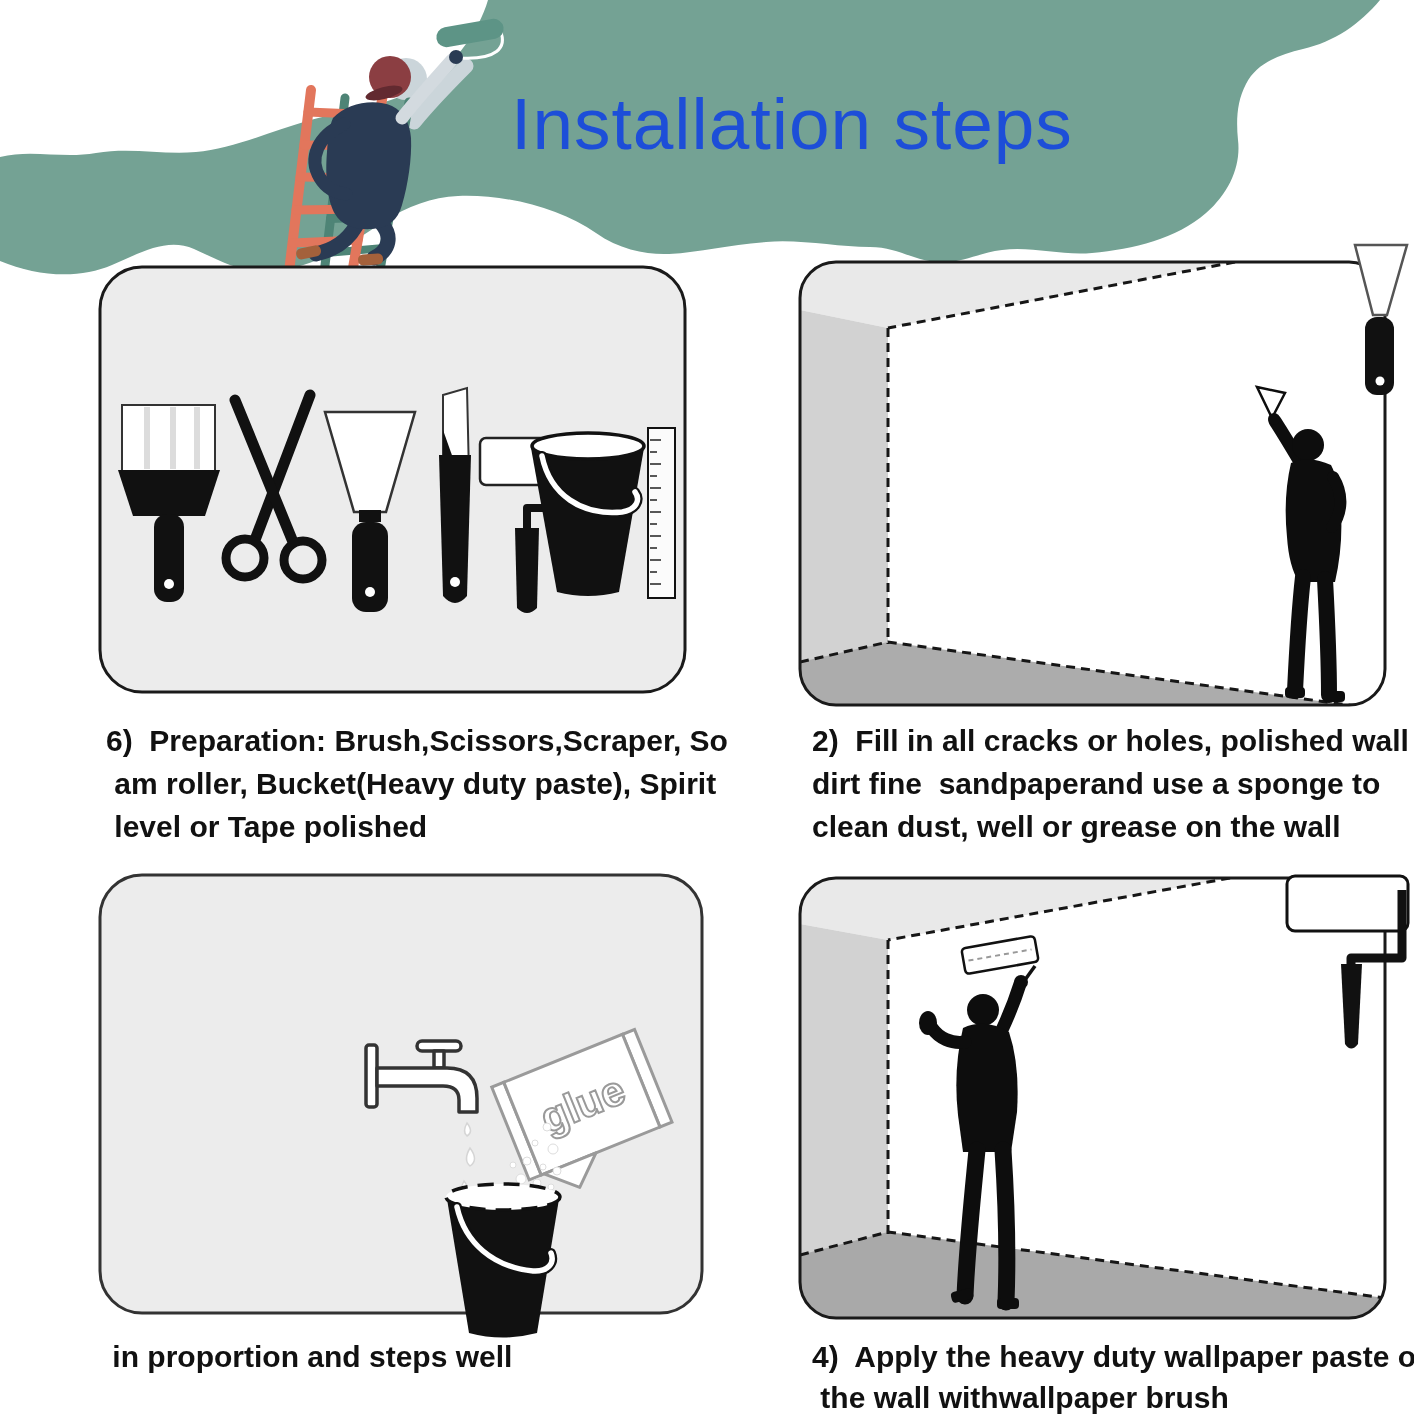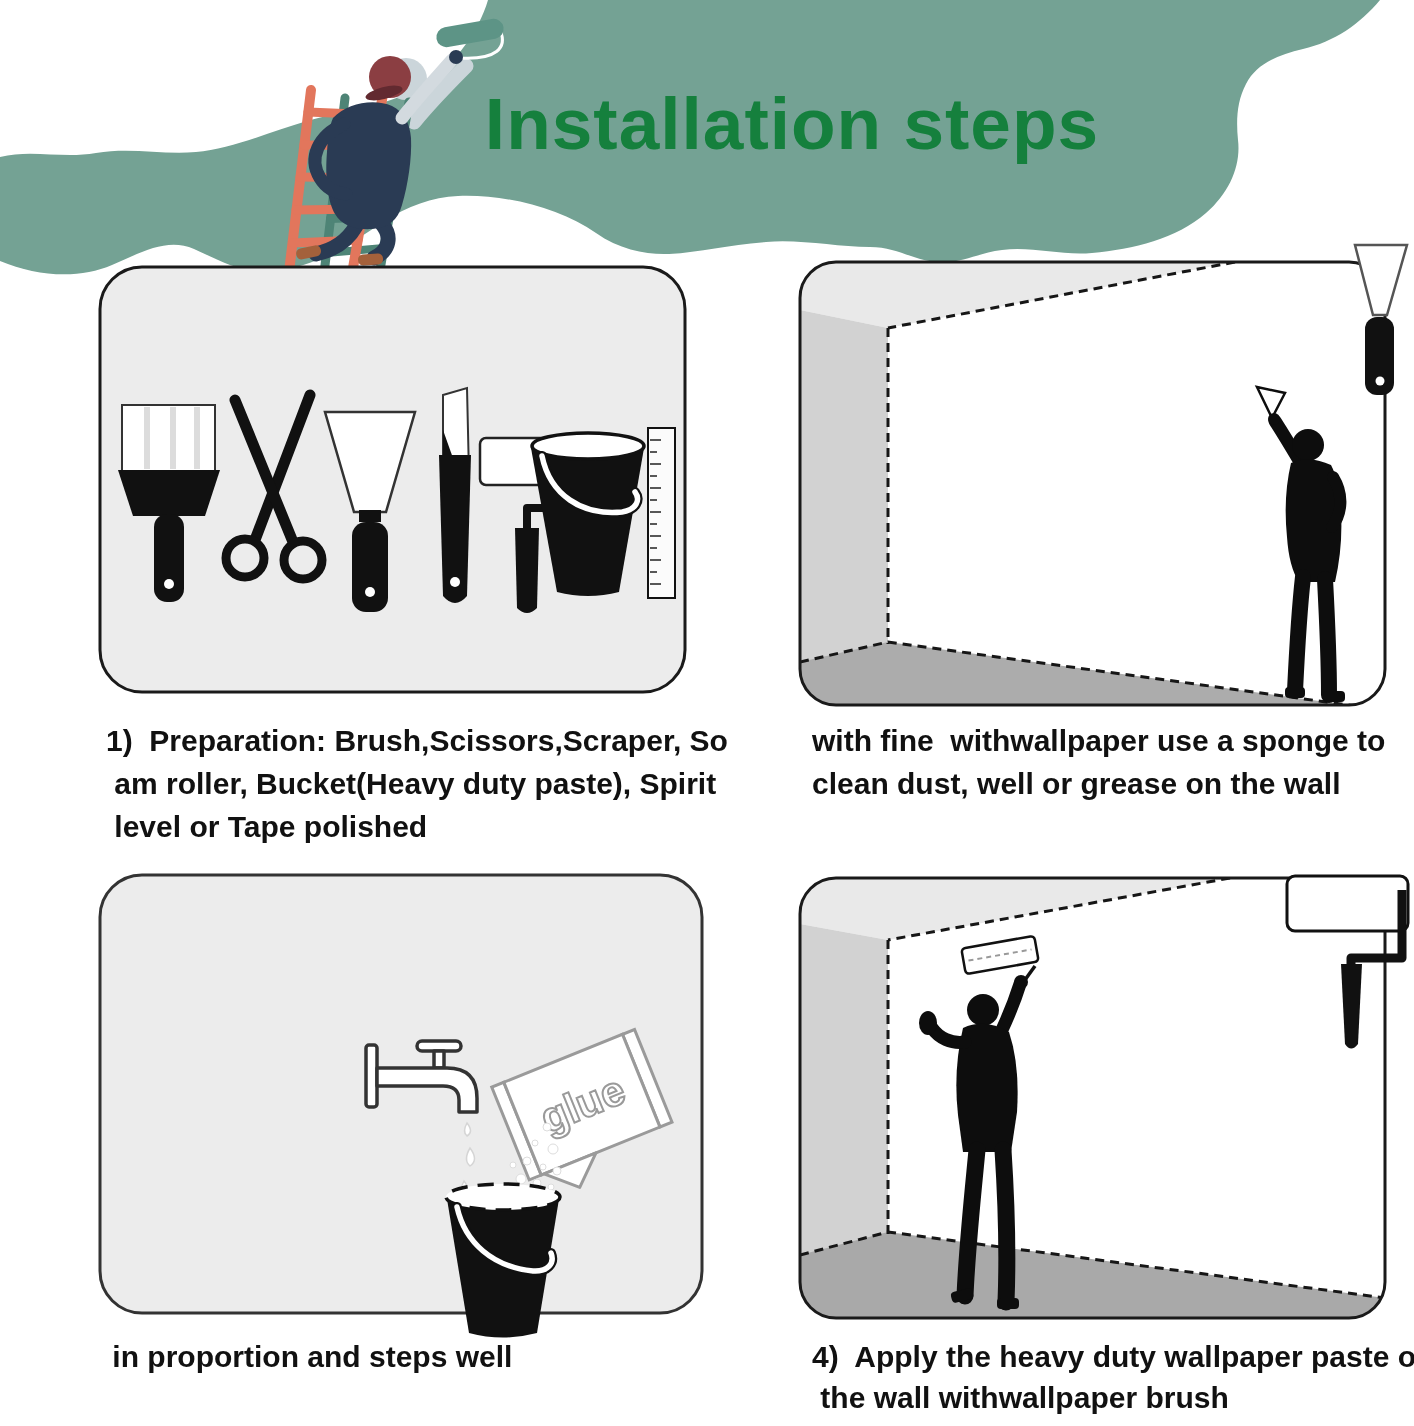--- a/index.html
+++ b/index.html
@@ -4,21 +4,21 @@
 <style>
   html,body{margin:0;padding:0;background:#ffffff;}
   .canvas{
     position:relative;width:1414px;height:1426px;background:#ffffff;
     overflow:hidden;font-family:"Liberation Sans",sans-serif;
   }
   .layer{position:absolute;}
   #header-svg{left:0;top:0;z-index:1;}
   #page-title{
     left:452px;top:82px;width:680px;z-index:2;
-    text-align:center;color:#15803d;font-size:73px;font-weight:bold;
+    text-align:center;color:#1d4ed8;font-size:73px;font-weight:normal;
     letter-spacing:1px;white-space:pre;
   }
   .panel-svg{z-index:2;}
   #panel1-svg{left:95px;top:240px;}
   #panel2-svg{left:795px;top:235px;}
   #panel3-svg{left:95px;top:865px;}
   #panel4-svg{left:795px;top:860px;}
   .caption{
     z-index:3;color:#111111;font-size:30px;font-weight:bold;
   }
@@ -304,26 +304,27 @@
     </g>
 
     <g>
       <rect x="492" y="16" width="121" height="55" rx="8" fill="#ffffff" stroke="#111" stroke-width="3"></rect>
       <path d="M 607,30 L 607,98 L 556,98 L 556,106" stroke="#111" stroke-width="9" fill="none" stroke-linejoin="round"></path>
       <path d="M 546,104 L 567,104 L 563,184 Q 556,193 550,184 Z" fill="#111"></path>
     </g>
   </svg>
 
   <div id="caption-1" class="caption layer">
-    <div>1)  Preparation: Brush,Scissors,Scraper, So</div>
+    <div>6)  Preparation: Brush,Scissors,Scraper, So</div>
     <div> am roller, Bucket(Heavy duty paste), Spirit</div>
     <div> level or Tape polished</div>
   </div>
   <div id="caption-2" class="caption layer">
-    <div>with fine  withwallpaper use a sponge to</div>
+    <div>2)  Fill in all cracks or holes, polished wall</div>
+    <div>dirt fine  sandpaperand use a sponge to</div>
     <div>clean dust, well or grease on the wall</div>
   </div>
   <div id="caption-3" class="caption layer">
     <div> in proportion and steps well</div>
   </div>
   <div id="caption-4" class="caption layer">
     <div>4)  Apply the heavy duty wallpaper paste on</div>
     <div> the wall withwallpaper brush</div>
   </div>
 

